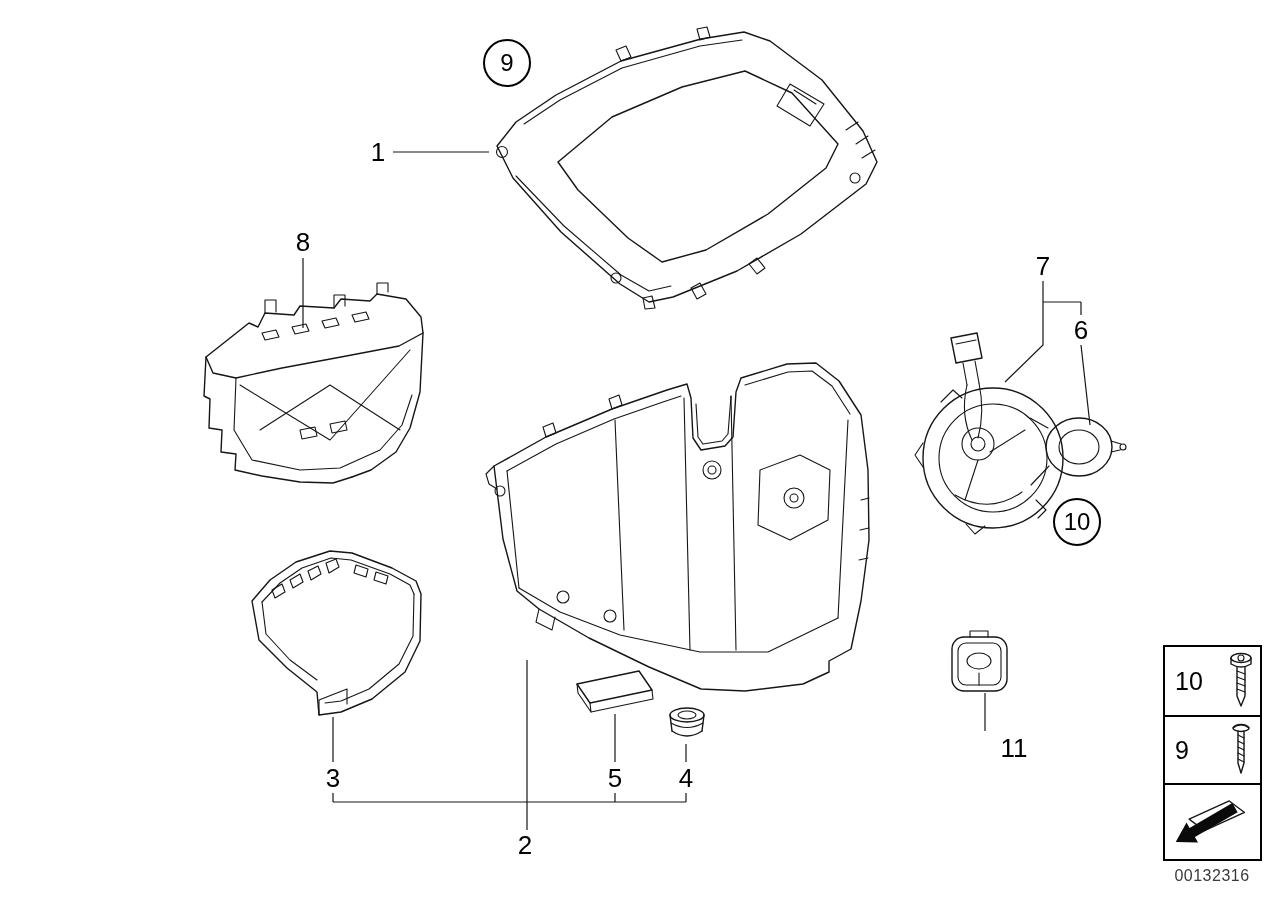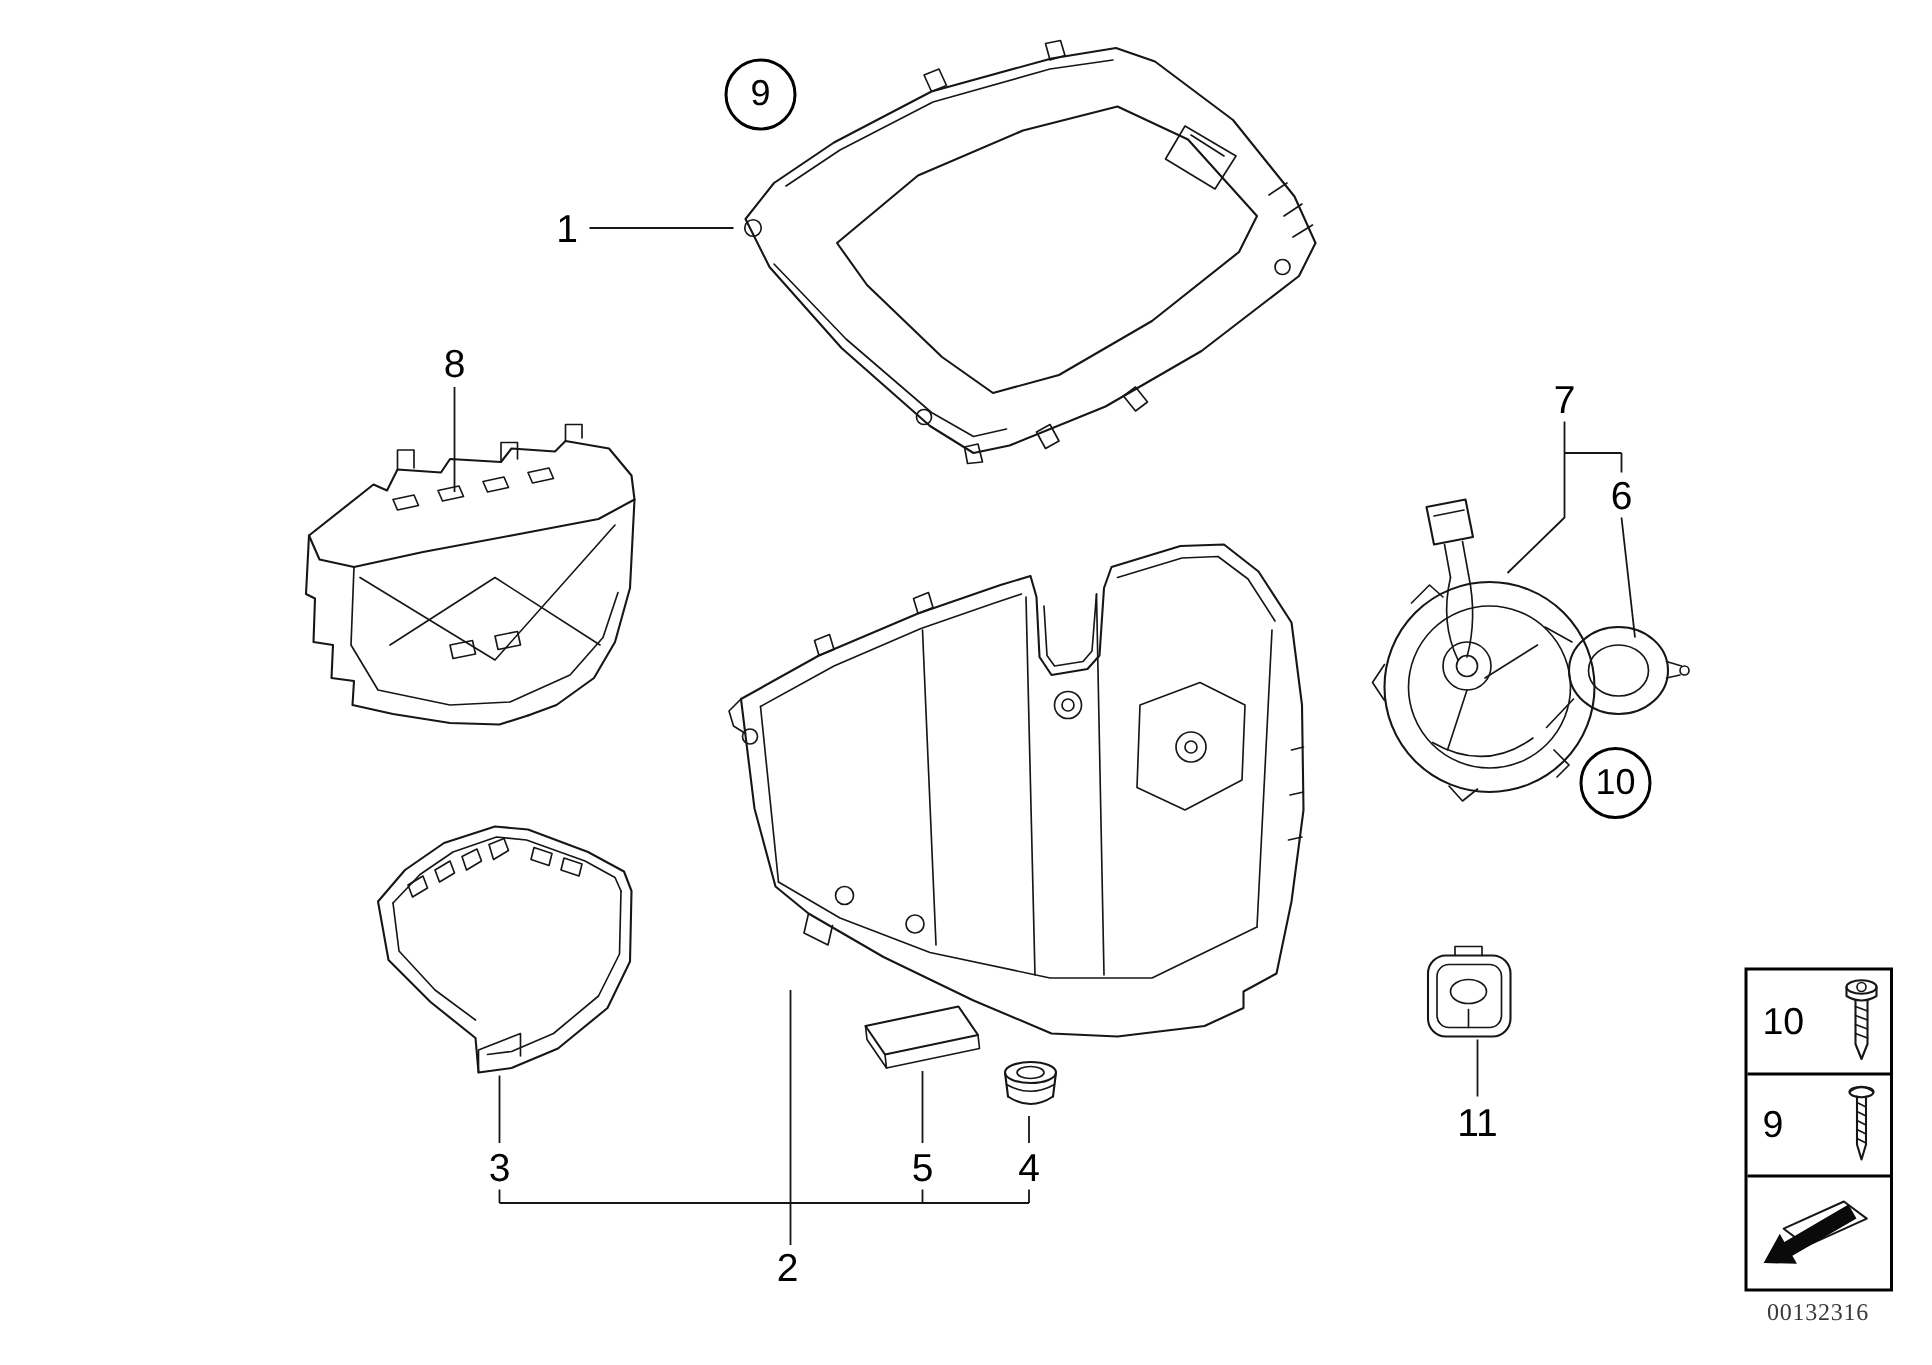--- a/index.html
+++ b/index.html
@@ -33,21 +33,21 @@
     padding:2px 6px 2px 10px; box-sizing:border-box; border-top:2px solid #000;
   }
   .legend-row:first-child { border-top:none; }
   .legend-row.r1 { height:68px; }
   .legend-row.r2 { height:68px; }
   .legend-row.r3 { height:76px; justify-content:center; padding:2px; }
   .legend-label { font-size:25px; color:#000; }
 
   .part-number {
     position:absolute; left:1158px; top:867px; width:108px; text-align:center;
-    font-family:Liberation Serif, serif; font-size:16px;
+    font-family:Liberation Sans, sans-serif; font-size:16px;
     letter-spacing:0.5px; color:#3a3a3a;
   }
 </style>
 </head>
 <body>
 
 <div class="stage">
 
   <svg class="art" width="1288" height="910" viewBox="0 0 1288 910">
 
@@ -189,21 +189,21 @@
       <path class="lead" d="M 527,660 L 527,802 M 527,802 L 527,830"></path>
     </g>
   </svg>
 
   <div class="callout" style="left:378px;top:152px">1</div>
   <div class="callout circled" style="left:507px;top:63px">9</div>
   <div class="callout" style="left:303px;top:242px">8</div>
   <div class="callout" style="left:1043px;top:266px">7</div>
   <div class="callout" style="left:1081px;top:330px">6</div>
   <div class="callout circled" style="left:1077px;top:522px">10</div>
-  <div class="callout" style="left:985px;top:748px">11</div>
+  <div class="callout" style="left:1014px;top:748px">11</div>
   <div class="callout" style="left:333px;top:778px">3</div>
   <div class="callout" style="left:615px;top:778px">5</div>
   <div class="callout" style="left:686px;top:778px">4</div>
   <div class="callout" style="left:525px;top:845px">2</div>
 
   <div class="legend">
     <div class="legend-row r1">
       <span class="legend-label">10</span>
       <svg width="26" height="58" viewBox="0 0 26 58">
         <ellipse class="ln" cx="13" cy="6" rx="10" ry="4.5"></ellipse>

